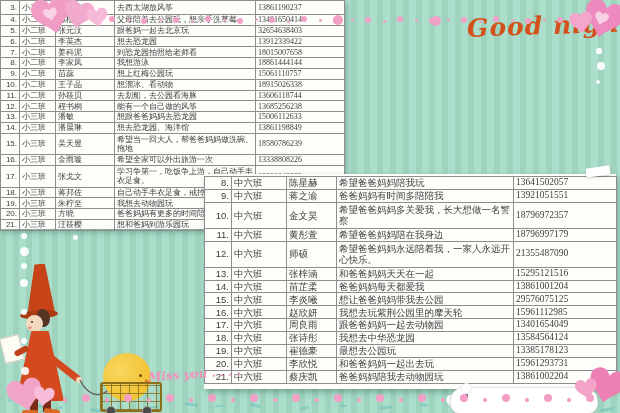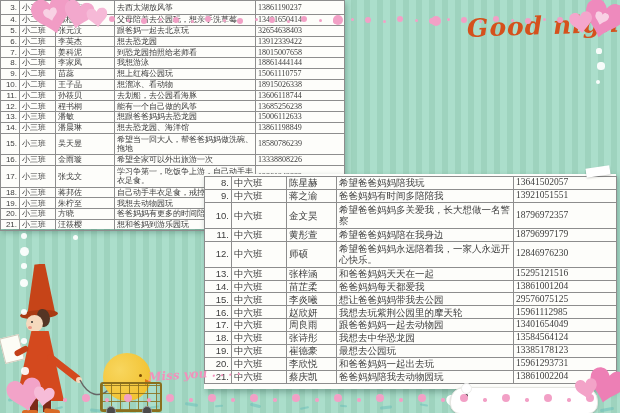--- a/index.html
+++ b/index.html
@@ -259,21 +259,21 @@
             <td class="cls">中六班</td>
             <td class="name">黄彤萱</td>
             <td class="wishcell">希望爸爸妈妈陪在我身边</td>
             <td class="phone">18796997179</td>
           </tr>
           <tr class="tall">
             <td class="num">12.</td>
             <td class="cls">中六班</td>
             <td class="name">师硕</td>
             <td class="wishcell">希望爸爸妈妈永远陪着我，一家人永远开心快乐。</td>
-            <td class="phone">12846976230</td>
+            <td class="phone">21355487090</td>
           </tr>
           <tr>
             <td class="num">13.</td>
             <td class="cls">中六班</td>
             <td class="name">张梓涵</td>
             <td class="wishcell">和爸爸妈妈天天在一起</td>
             <td class="phone">15295121516</td>
           </tr>
           <tr>
             <td class="num">14.</td>

